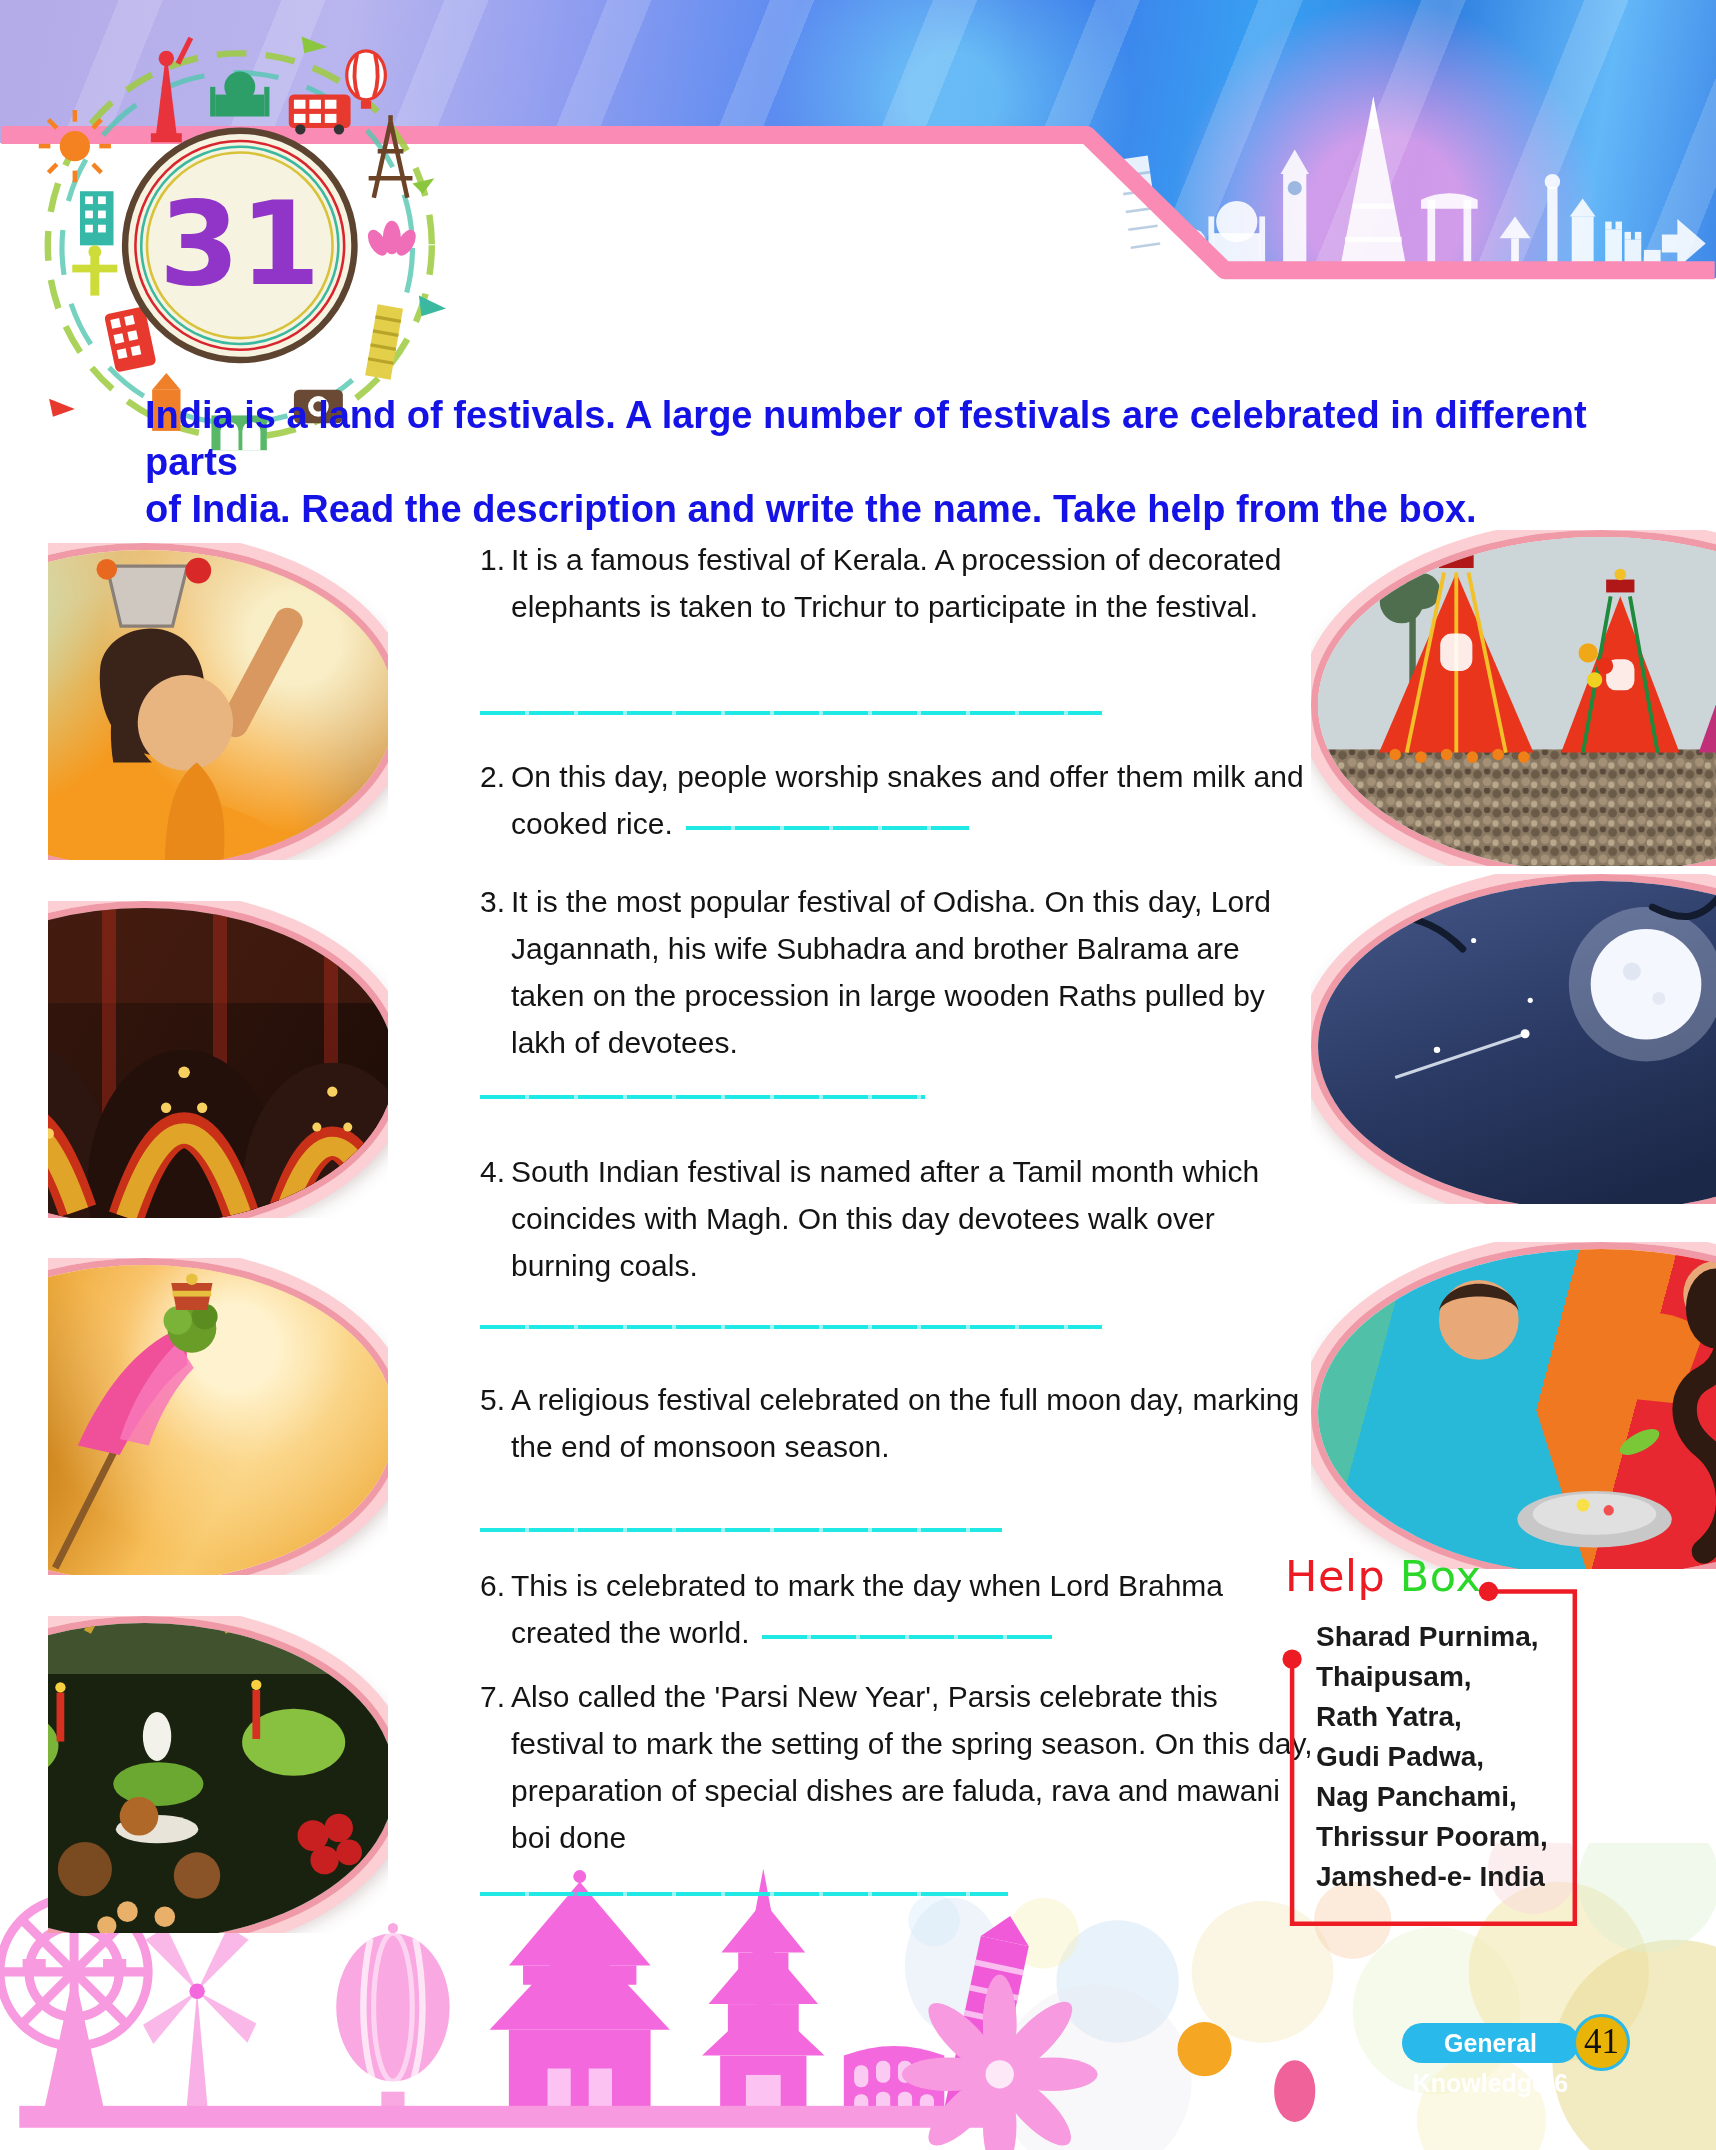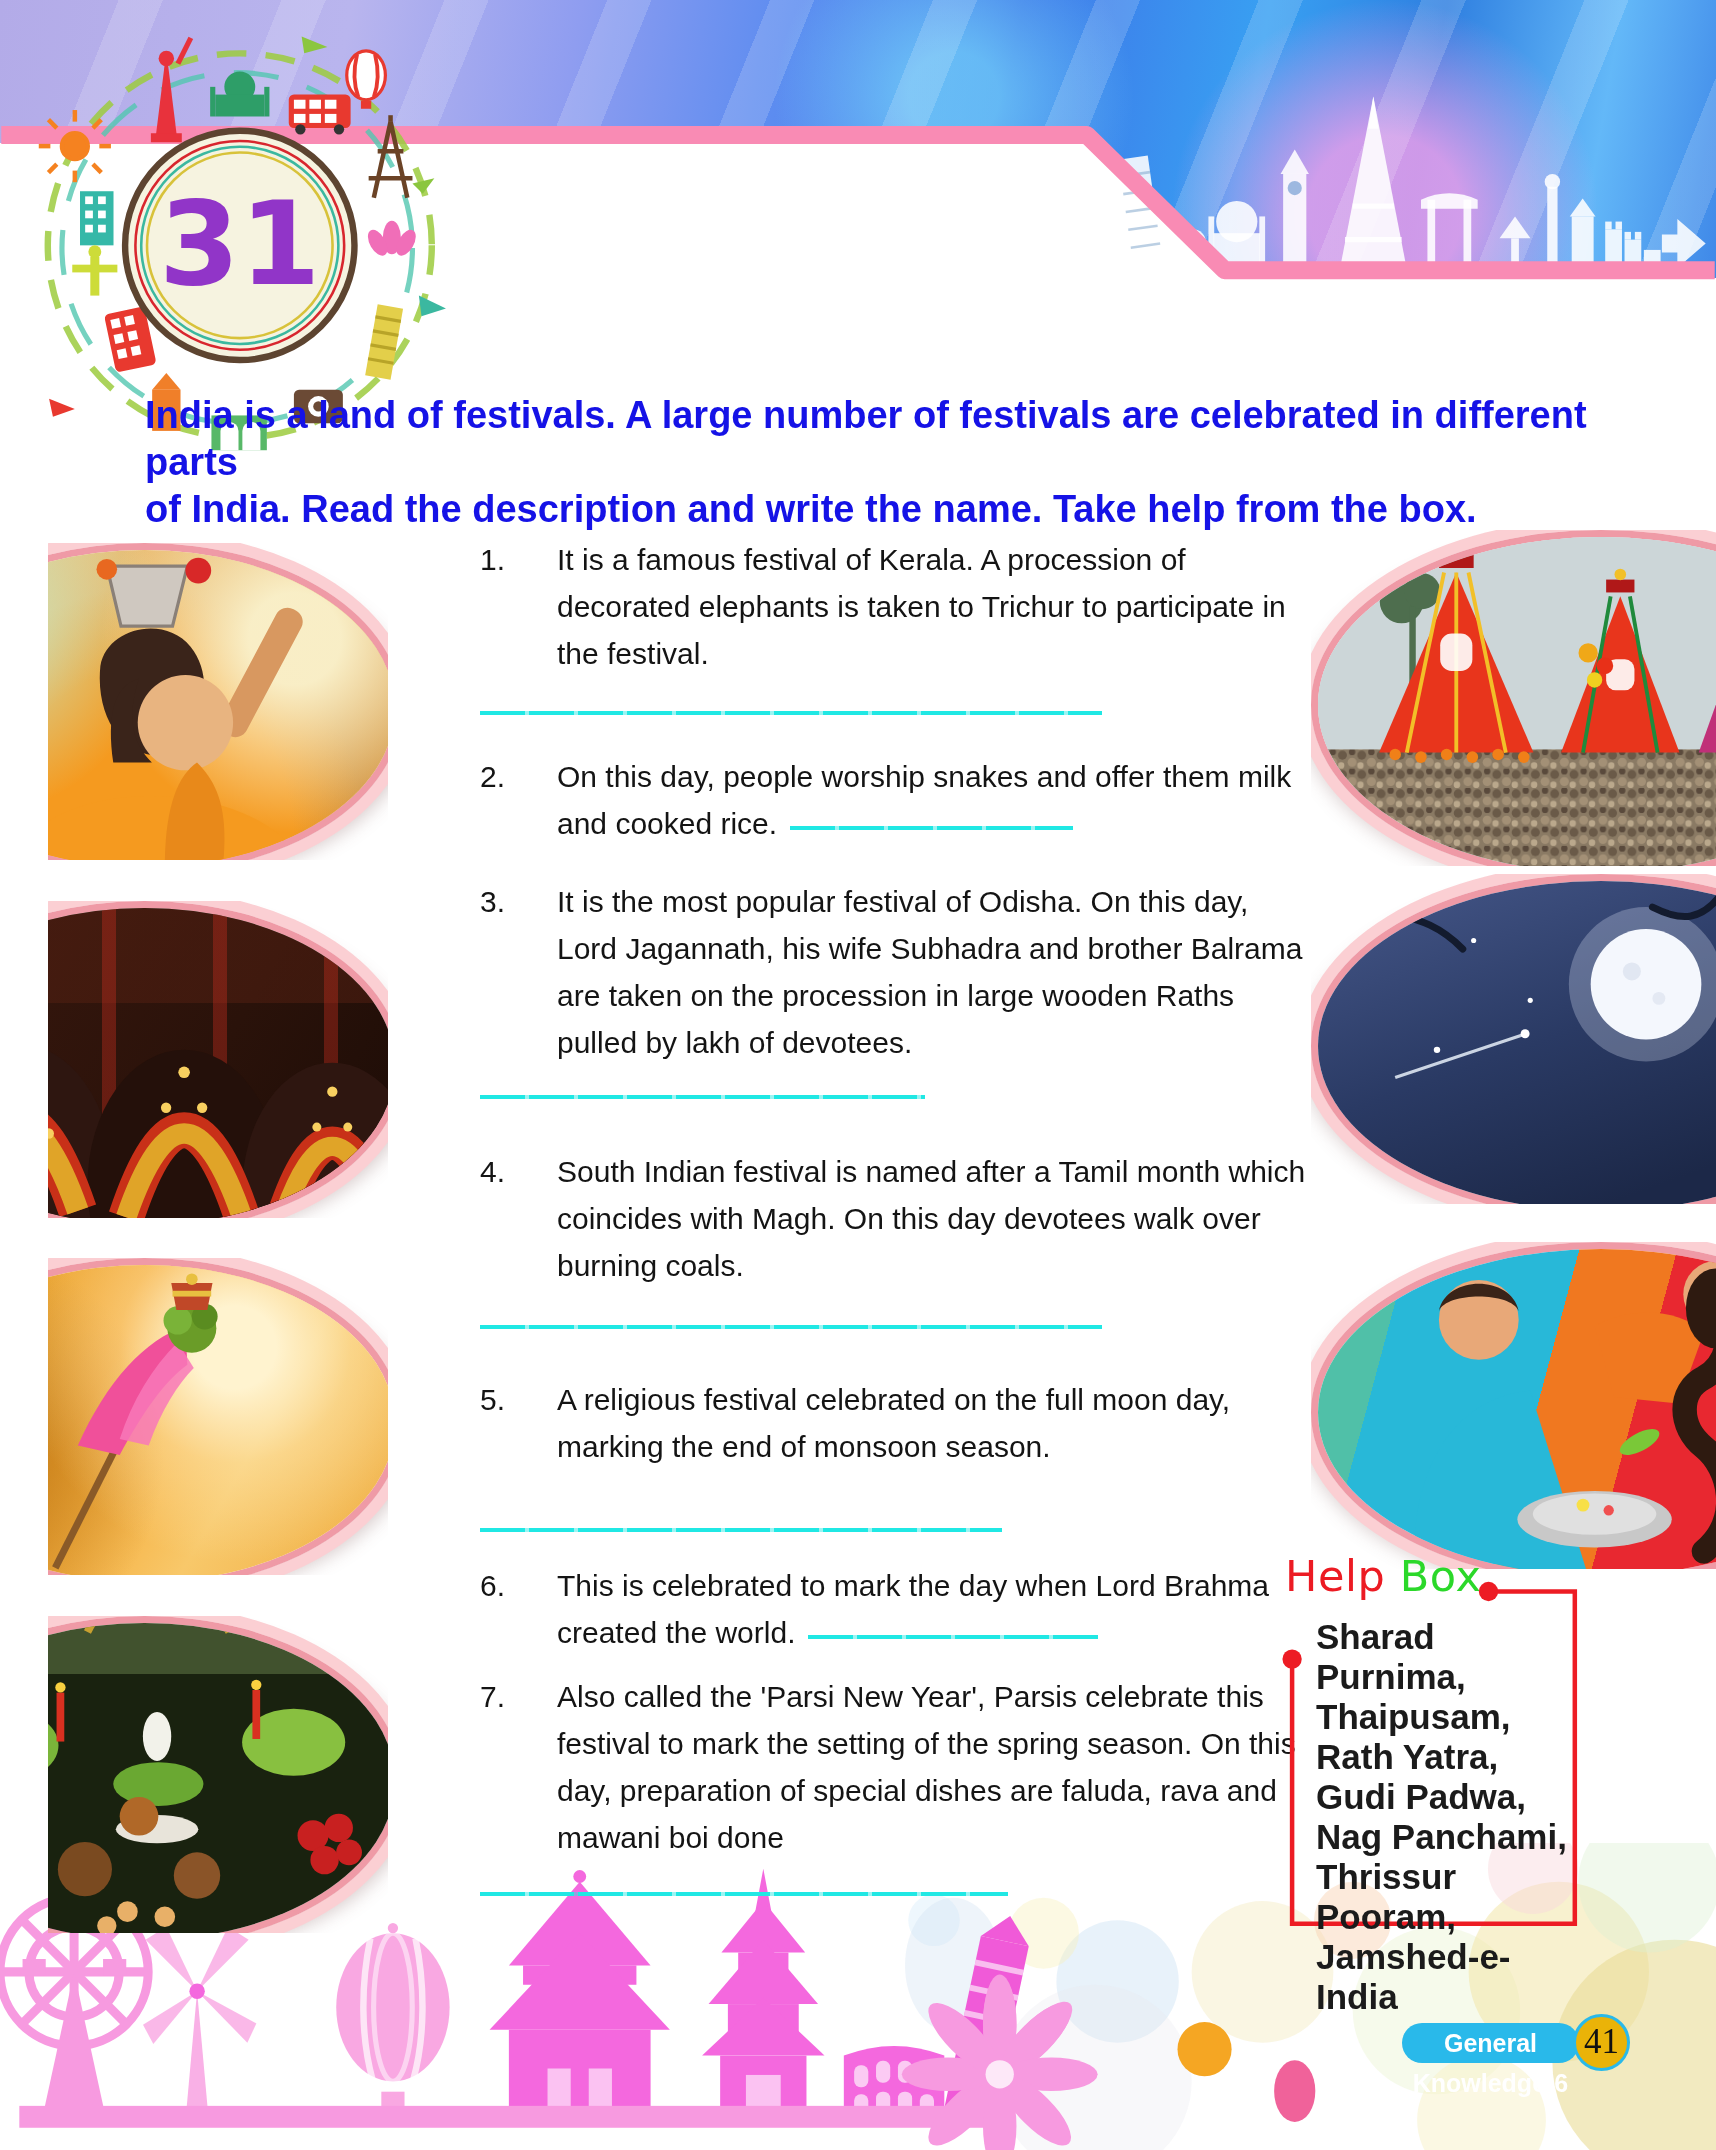--- a/index.html
+++ b/index.html
@@ -25,21 +25,21 @@
   
   .badge-svg{position:absolute;left:13px;top:24.5px;width:451px;height:451px;}
 
   
   .instruction{position:absolute;left:145px;top:392px;width:1443px;
       font-weight:bold;font-size:38px;line-height:47px;color:#1512e6;}
 
   
   .question{position:absolute;left:480px;width:831px;font-size:30px;line-height:47px;color:#141414;}
   .question .qnum{position:absolute;left:0;top:0;}
-  .question .qtext{display:block;margin-left:77px;}
+  .question .qtext{display:block;margin-left:31px;}
   .q1{top:536px;} .q2{top:753px;} .q3{top:878px;} .q4{top:1148px;}
   .q5{top:1376px;} .q6{top:1562px;} .q7{top:1673px;width:838px;}
   .answer-line{position:absolute;height:3.9px;
       background:repeating-linear-gradient(90deg,#20e8e4 0 45px, rgba(32,232,228,.45) 45px 49px);}
   .bl1{left:480px;top:711px;width:622px;}
   .bl3{left:480px;top:1095px;width:445px;}
   .bl4{left:480px;top:1325px;width:622px;}
   .bl5{left:480px;top:1528px;width:522px;}
   .bl7{left:480px;top:1892px;width:528px;}
   .blank-inline{display:inline-block;height:3.9px;margin-left:13px;vertical-align:3.9px;
@@ -76,21 +76,21 @@
   .art-rath{background:#ccd6d8;}
   .art-moon{background:linear-gradient(160deg,#46588a,#2a3a64 45%,#1c2848 80%);}
   .art-nag{background:linear-gradient(105deg,#50c0a8 0 14%,#28b8d8 14% 40%,#f07820 40% 55%,#e82830 55% 100%);}
 
   
   .helpbox-outline{position:absolute;left:1276px;top:1559px;width:322px;height:387px;}
   .help-title{position:absolute;left:1285px;top:1551px;font-family:"DejaVu Sans",sans-serif;
       font-weight:normal;font-size:43px;letter-spacing:0.6px;}
   .help-title .w1{color:#ec1b23;} .help-title .w2{color:#2bd82a;}
   .help-items{position:absolute;left:1316px;top:1617px;width:258px;
-      font-weight:bold;font-size:35px;line-height:40px;color:#1b1b1b;}
+      font-weight:bold;font-size:28px;line-height:40px;color:#1b1b1b;}
 
   
   .footer-decor{position:absolute;left:0;top:1843px;width:1716px;height:308px;}
   .footer-pill{position:absolute;left:1402px;top:2023px;width:177px;height:40px;border-radius:22px;
       background:#29b9ea;color:#ffffff;font-weight:bold;font-size:25px;text-align:center;line-height:40px;}
   .page-num{position:absolute;left:1573px;top:2014px;width:57px;height:57px;border-radius:50%;
       background:#eab308;border:3.9px solid #29b9ea;box-sizing:border-box;
       font-family:"Liberation Serif",serif;font-size:35px;text-align:center;line-height:49px;color:#111;}
 </style>
 </head>

